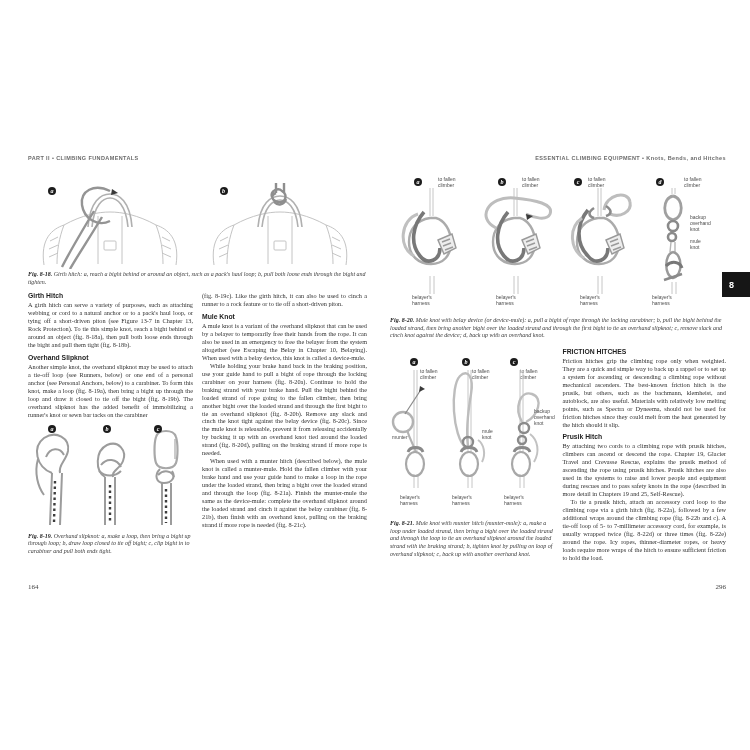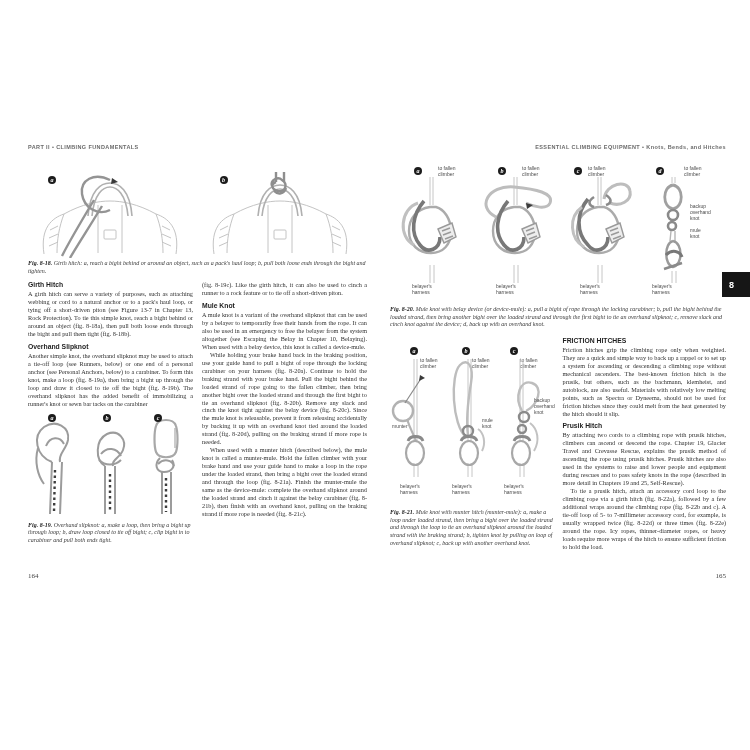--- a/index.html
+++ b/index.html
@@ -1,21 +1,21 @@
 <!DOCTYPE html>
 <html><head>
 <meta charset="utf-8">
 <style>
   * { margin:0; padding:0; box-sizing:border-box; }
   html,body { background:#ffffff; }
   .canvas { position:relative; width:750px; height:750px; background:#fff; overflow:hidden;
             font-family:"Liberation Serif", serif; color:#2b2b2b; }
 
   
-  .page { position:absolute; top:144px; height:445px; }
+  .page { position:absolute; top:155px; height:445px; }
   .left-page  { left:28px;  width:339px; }
   .right-page { left:390px; width:336px; }
 
   .running-head { font-family:"Liberation Sans", sans-serif; font-size:5.5px; letter-spacing:0.4px;
                   color:#6a6a6a; font-weight:bold; white-space:nowrap; }
   .running-head.rh-right { text-align:right; }
 
   .pagenum { position:absolute; top:428px; font-size:7px; color:#444; font-family:"Liberation Serif", serif; }
   .pagenum.pn-right { right:0; }
 
@@ -347,18 +347,18 @@
 
       <div class="col">
         <div class="subhead">FRICTION HITCHES</div>
         <p class="body">Friction hitches grip the climbing rope only when weighted. They are a quick and simple way to back up a rappel or to set up a system for ascending or descending a climbing rope without mechanical ascenders. The best-known friction hitch is the prusik, but others, such as the bachmann, klemheist, and autoblock, are also useful. Materials with relatively low melting points, such as Spectra or Dyneema, should not be used for friction hitches since they could melt from the heat generated by the hitch should it slip.</p>
         <div class="subhead">Prusik Hitch</div>
         <p class="body">By attaching two cords to a climbing rope with prusik hitches, climbers can ascend or descend the rope. Chapter 19, Glacier Travel and Crevasse Rescue, explains the prusik method of ascending the rope using prusik hitches. Prusik hitches are also used in the systems to raise and lower people and equipment during rescues and to pass safety knots in the rope (described in more detail in Chapters 19 and 25, Self-Rescue).</p>
         <p class="body ind">To tie a prusik hitch, attach an accessory cord loop to the climbing rope via a girth hitch (fig. 8-22a), followed by a few additional wraps around the climbing rope (fig. 8-22b and c). A tie-off loop of 5- to 7-millimeter accessory cord, for example, is usually wrapped twice (fig. 8-22d) or three times (fig. 8-22e) around the rope. Icy ropes, thinner-diameter ropes, or heavy loads require more wraps of the hitch to ensure sufficient friction to hold the load.</p>
       </div>
     </div>
 
-    <div class="pagenum pn-right">165</div>
+    <div class="pagenum pn-right">296</div>
   </div>
 
   <div class="chapter-tab">8</div>
 
 </div>
 
 </body></html>

